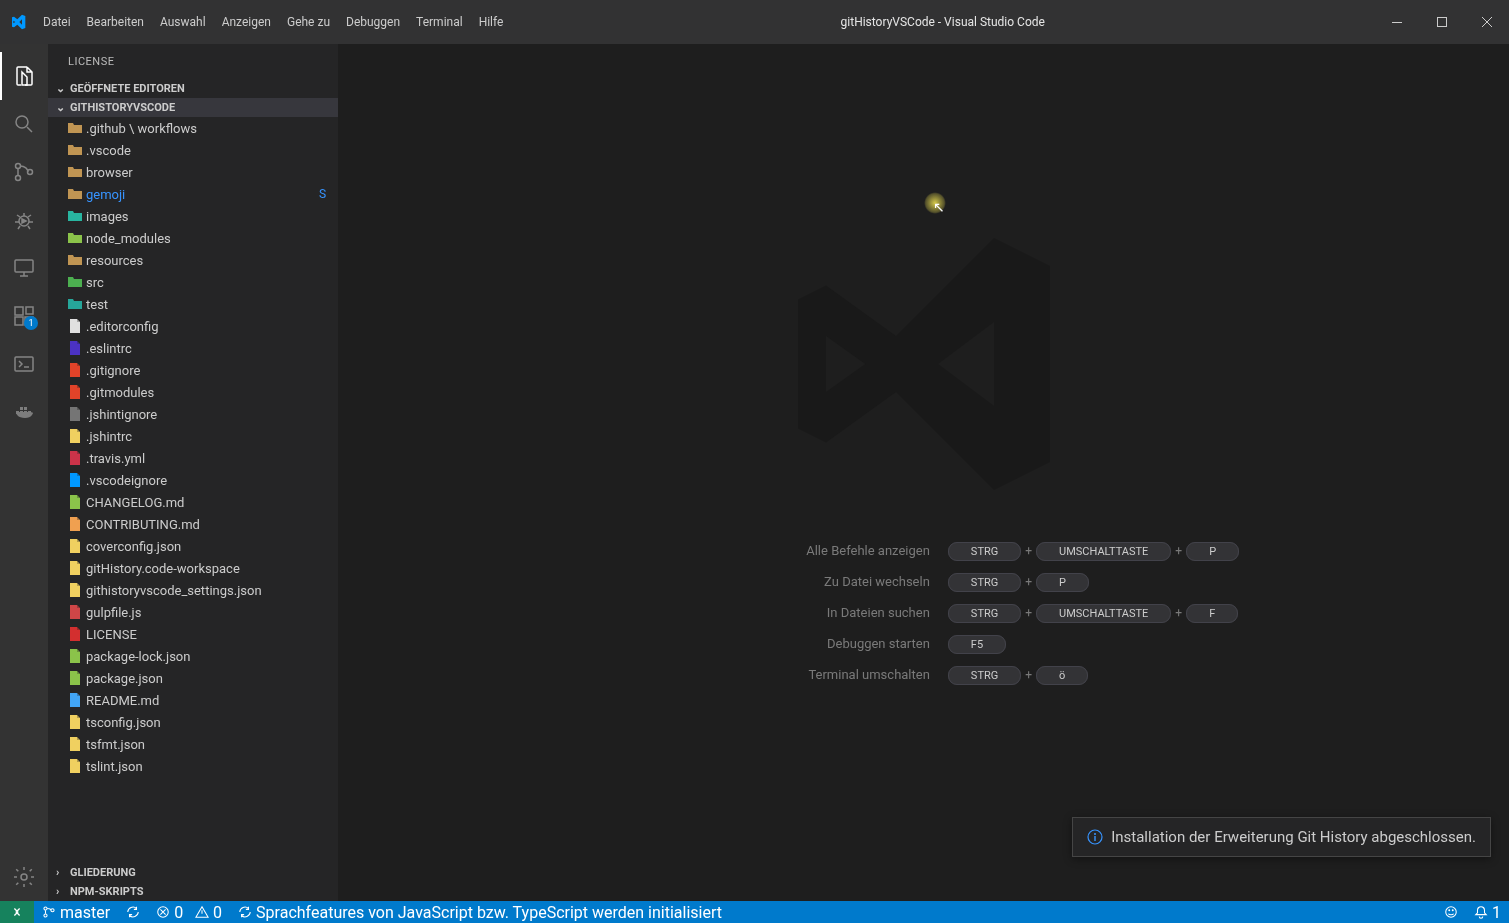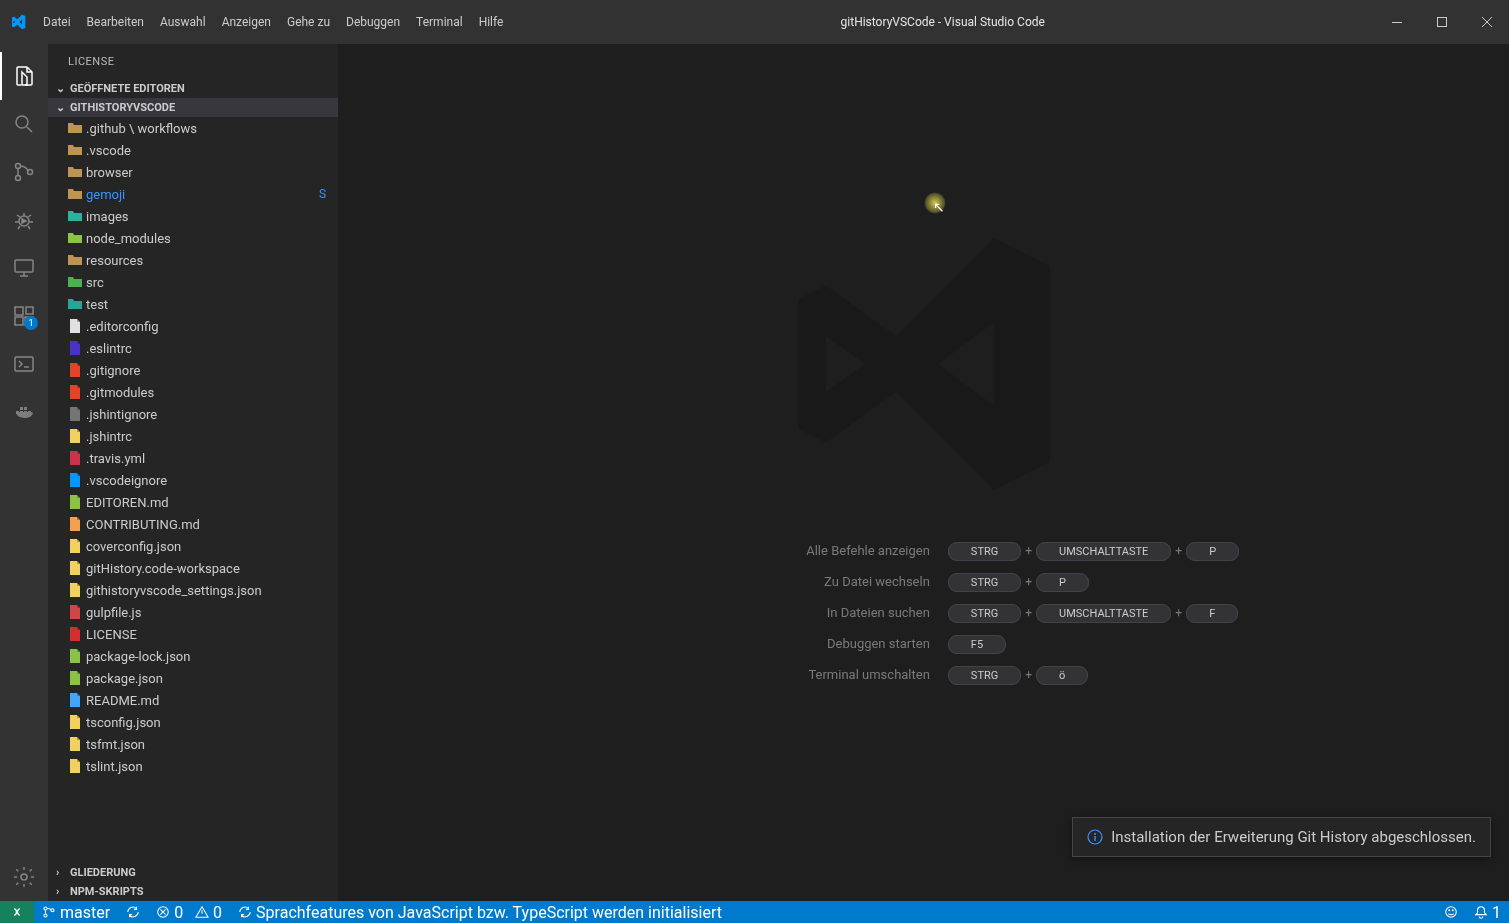--- a/index.html
+++ b/index.html
@@ -311,21 +311,21 @@
           </span>
           <span class="label">.vscodeignore</span>
         </div>
         <div class="tree-row">
           <span class="ficon">
             <svg width="16" height="16" viewBox="0 0 16 16">
               <path fill="#8bc34a" d="M3 1h7l3 3v11H3z"></path>
               <path fill="#1e1e1e" opacity="0.3" d="M10 1v3h3z"></path>
             </svg>
           </span>
-          <span class="label">EDITOREN.md</span>
+          <span class="label">CHANGELOG.md</span>
         </div>
         <div class="tree-row">
           <span class="ficon">
             <svg width="16" height="16" viewBox="0 0 16 16">
               <path fill="#f0a050" d="M3 1h7l3 3v11H3z"></path>
               <path fill="#1e1e1e" opacity="0.3" d="M10 1v3h3z"></path>
             </svg>
           </span>
           <span class="label">CONTRIBUTING.md</span>
         </div>

